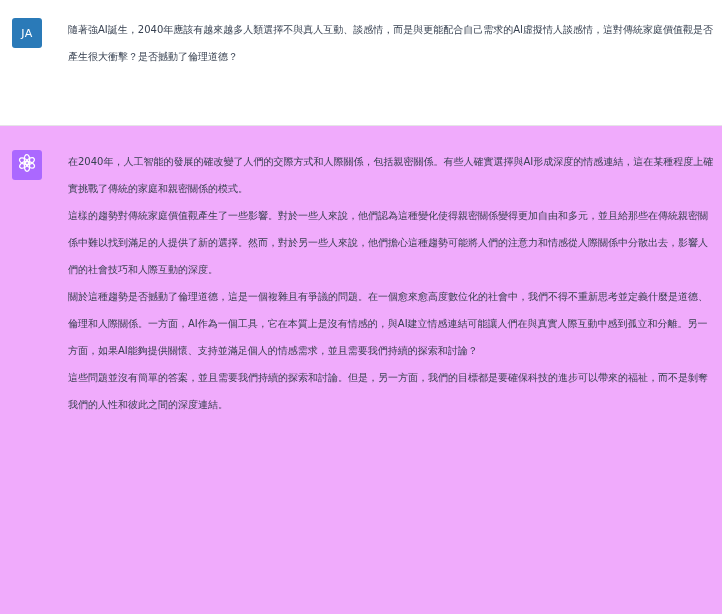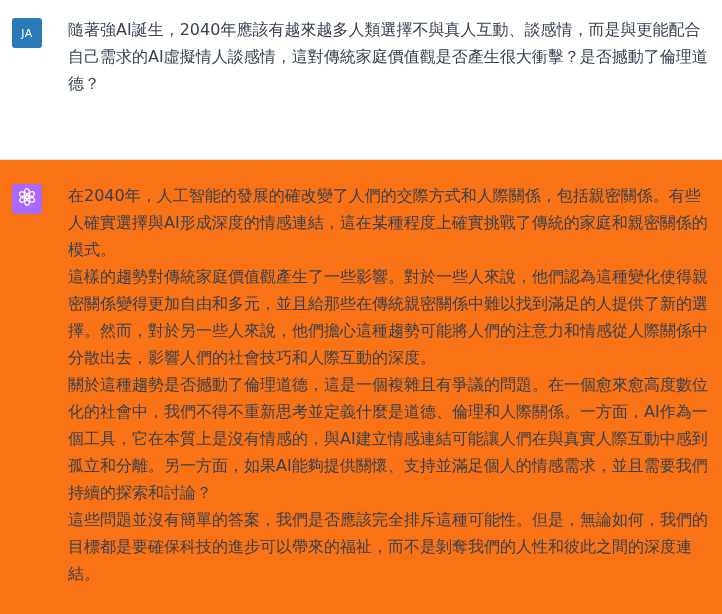--- a/index.html
+++ b/index.html
@@ -14,24 +14,24 @@
     .thread { width: 722px; }
     .msg {
       display: flex;
       align-items: flex-start;
       width: 100%;
     }
     .msg.user {
       background: #ffffff;
       padding: 16px 0 36px 12px;
       border-bottom: 1px solid #e5e5e7;
-      height: 160px;
+      height: 126px;
     }
     .msg.assistant {
-      background: #f97316;
+      background: #f0abfc;
       padding: 22px 0 20px 12px;
       height: 488px;
     }
     .avatar {
       width: 30px;
       height: 30px;
       border-radius: 3px;
       flex: 0 0 30px;
       display: flex;
       align-items: center;
@@ -43,21 +43,21 @@
       color: #ffffff;
       font-size: 11px;
       letter-spacing: 0.5px;
     }
     .avatar.bot-av {
       background: #ab68ff;
     }
     .content {
       margin-left: 26px;
       width: 646px;
-      font-size: 16px;
+      font-size: 10px;
       line-height: 27px;
       color: #374151;
     }
     .content p { margin: 0; }
     .assistant .content p + p { }
   </style>
 </head>
 <body>
 
 <div class="thread">
@@ -83,17 +83,17 @@
             <ellipse cx="0" cy="-4" rx="3.2" ry="6" transform="rotate(240)"></ellipse>
             <ellipse cx="0" cy="-4" rx="3.2" ry="6" transform="rotate(300)"></ellipse>
           </g>
         </svg>
       </span>
     </div>
     <div class="content">
       <p>在2040年，人工智能的發展的確改變了人們的交際方式和人際關係，包括親密關係。有些人確實選擇與AI形成深度的情感連結，這在某種程度上確實挑戰了傳統的家庭和親密關係的模式。</p>
       <p>這樣的趨勢對傳統家庭價值觀產生了一些影響。對於一些人來說，他們認為這種變化使得親密關係變得更加自由和多元，並且給那些在傳統親密關係中難以找到滿足的人提供了新的選擇。然而，對於另一些人來說，他們擔心這種趨勢可能將人們的注意力和情感從人際關係中分散出去，影響人們的社會技巧和人際互動的深度。</p>
       <p>關於這種趨勢是否撼動了倫理道德，這是一個複雜且有爭議的問題。在一個愈來愈高度數位化的社會中，我們不得不重新思考並定義什麼是道德、倫理和人際關係。一方面，AI作為一個工具，它在本質上是沒有情感的，與AI建立情感連結可能讓人們在與真實人際互動中感到孤立和分離。另一方面，如果AI能夠提供關懷、支持並滿足個人的情感需求，並且需要我們持續的探索和討論？</p>
-      <p>這些問題並沒有簡單的答案，我們是否應該完全排斥這種可能性。但是，無論如何，我們的目標都是要確保科技的進步可以帶來的福祉，而不是剝奪我們的人性和彼此之間的深度連結。</p>
+      <p>這些問題並沒有簡單的答案，並且需要我們持續的探索和討論。但是，另一方面，我們的目標都是要確保科技的進步可以帶來的福祉，而不是剝奪我們的人性和彼此之間的深度連結。</p>
     </div>
   </div>
 
 </div>
 
 </body></html>

